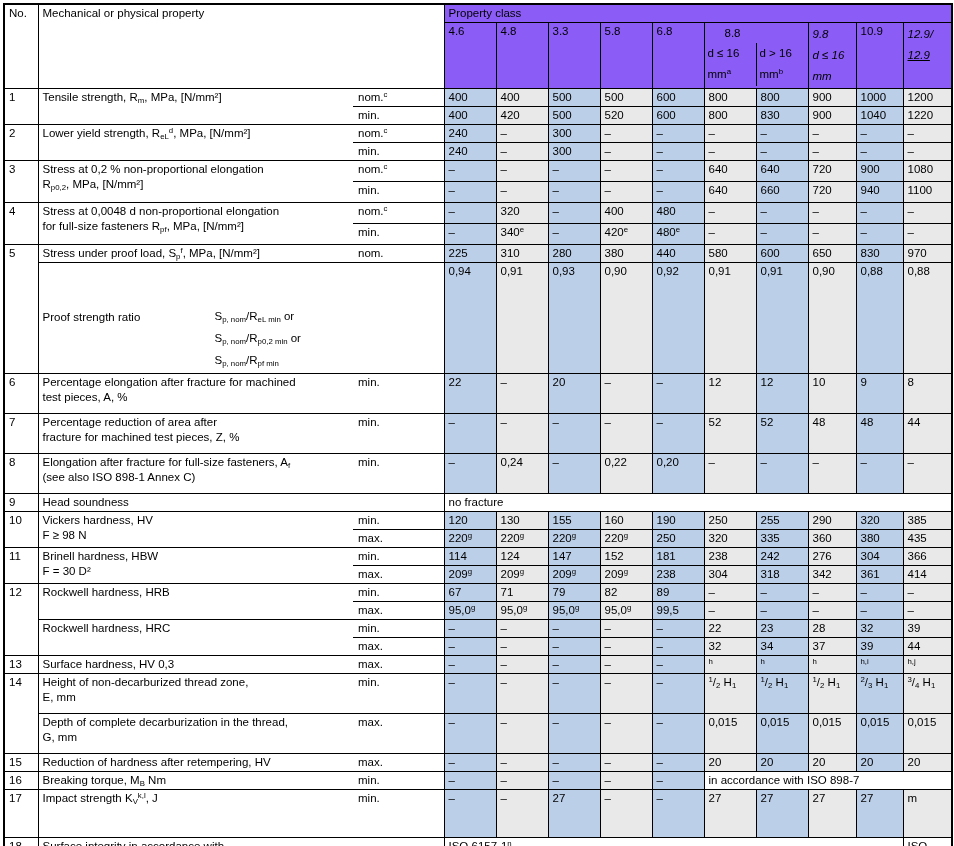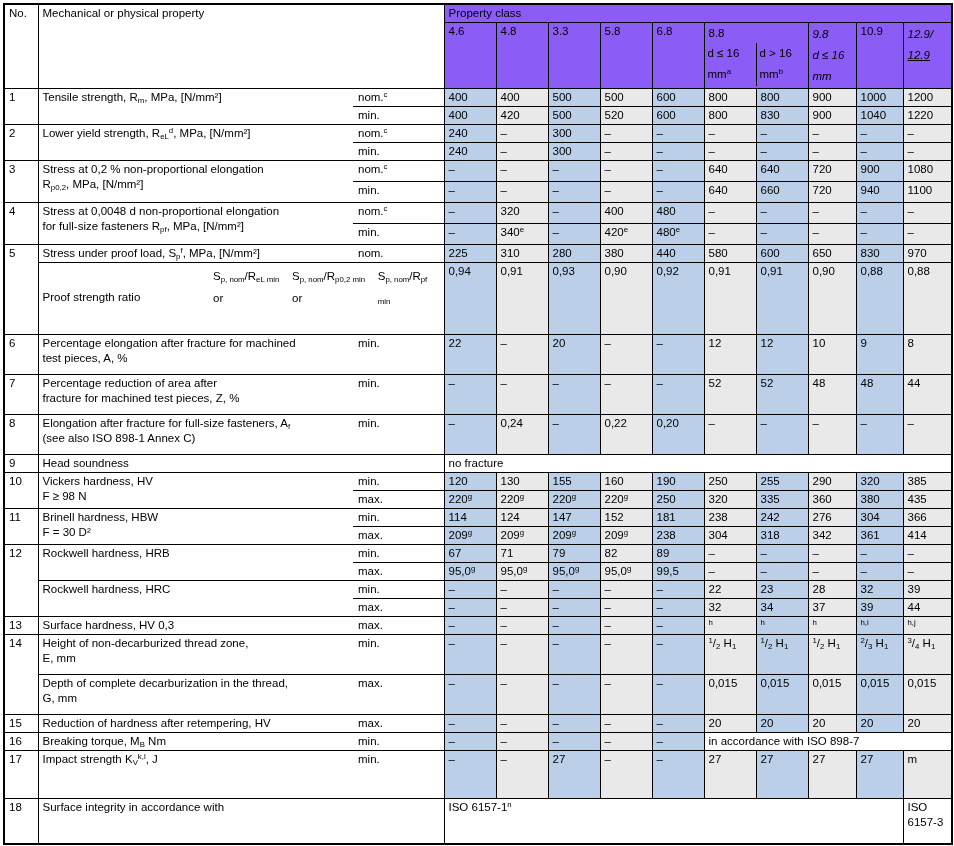--- a/index.html
+++ b/index.html
@@ -14,38 +14,38 @@
     padding:1px 2px 1px 4px;
     vertical-align:top;text-align:left;font-weight:normal;
     overflow:hidden;line-height:1.3;
   }
   thead th{background:#8b5cf6;}
   th.no-h,th.prop-h{background:#fff;}
   tr.h1{height:18px;margin-left:32px;}
   tr.h2{height:63px;}
   .grp-h{padding:0;}
   .grp-inner{display:flex;flex-direction:column;height:63px;}
-  .grp-top{padding:1px 4px 0 4px;line-height:19px;}
+  .grp-top{padding:1px 4px 0 20px;line-height:19px;}
   .grp-sub{flex:1;display:flex;align-items:stretch;}
   .grp-cell{flex:1;padding:0 3px;line-height:21px;}
   .grp-cell.bl{border-left:1px solid #000;}
   .h2l{line-height:21px;font-style:italic;}
   .u{text-decoration:underline;}
   .prop-cell{border-right:none;}
   .prop-cell.wide{border-right:1px solid #000;}
   .lim-cell{border-left:none;padding-left:5px;}
   .c-blue{background:#bccfe8;}
   .c-gray{background:#e9e9e9;}
   .plain{background:#fff;}
   sup{font-size:0.68em;vertical-align:0.5em;line-height:0;}
   sub{font-size:0.68em;vertical-align:-0.3em;line-height:0;}
   tbody tr{height:18px;}
   .ratio-wrap{display:flex;}
   .ratio-label{width:172px;align-self:center;}
-  .ratio-formulas{display:flex;flex-direction:row;justify-content:space-around;padding:1px 0;}
+  .ratio-formulas{display:flex;flex-direction:column;justify-content:space-around;padding:1px 0;margin-top:40px;}
   .formula{line-height:22px;}
 </style>
 </head>
 <body>
 
 <div class="wrapper">
 <table>
   <colgroup>
     <col style="width:34px">
         <col style="width:315px">

